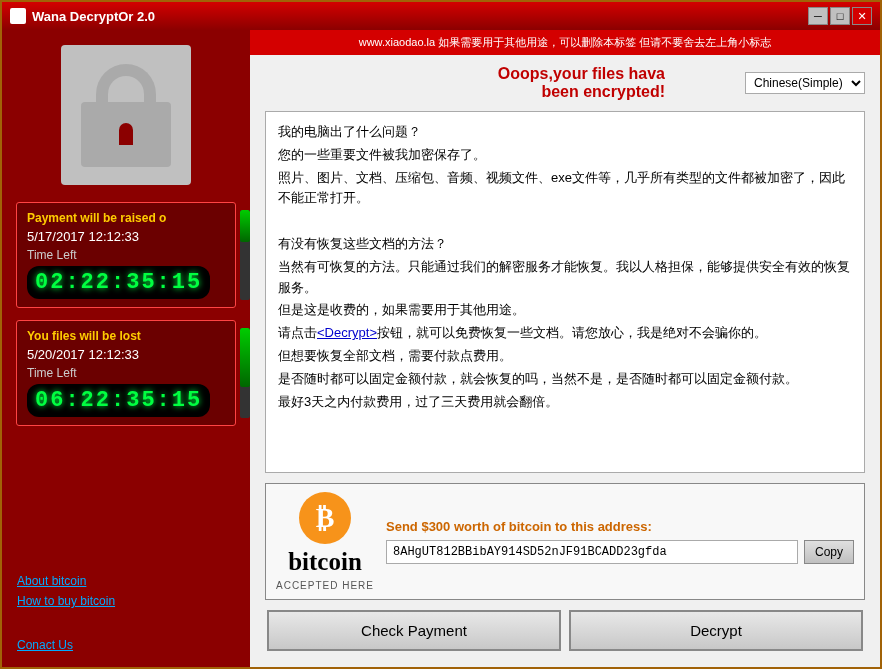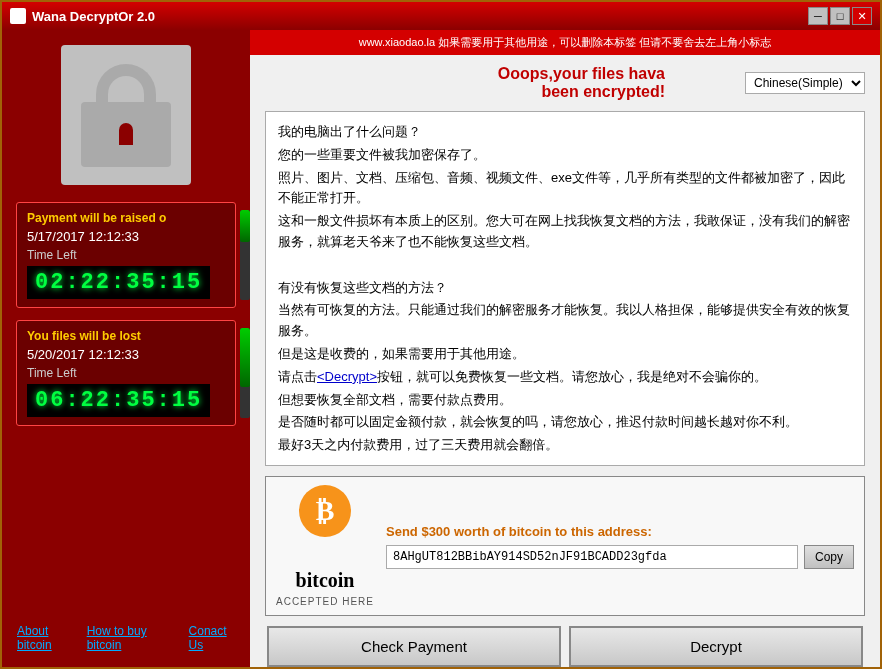--- a/index.html
+++ b/index.html
@@ -149,21 +149,21 @@
       color: #cccccc;
       margin-bottom: 4px;
     }
     .timer-display {
       background: #000;
       color: #00ff41;
       font-family: 'Courier New', monospace;
       font-size: 22px;
       font-weight: bold;
       padding: 4px 8px;
-      border-radius: 0;
+      border-radius: 12px;
       letter-spacing: 2px;
       display: inline-block;
       text-shadow: 0 0 6px #00ff41;
       position: relative;
     }
 
     .timer-box-wrapper {
       position: relative;
       width: 220px;
     }
@@ -180,21 +180,21 @@
     .side-bar-fill {
       width: 100%;
       background: linear-gradient(to bottom, #00cc00, #006600);
       border-radius: 2px;
     }
 
     
     .left-links {
       margin-top: auto;
       display: flex;
-      flex-direction: row;
+      flex-direction: column;
       gap: 6px;
       align-self: flex-start;
       padding-left: 5px;
     }
     .left-links a {
       color: #00aaff;
       font-size: 12px;
       text-decoration: underline;
       cursor: pointer;
     }
@@ -288,25 +288,24 @@
       border-radius: 50%;
       display: flex;
       align-items: center;
       justify-content: center;
       color: white;
       font-size: 28px;
       font-weight: bold;
       font-family: Georgia, serif;
     }
     .bitcoin-text-logo {
-      font-size: 20px;
+      font-size: 25px;
       font-weight: bold;
       color: #000;
       font-family: Georgia, serif;
-      margin-top: 28px;
     }
     .bitcoin-accepted {
       font-size: 10px;
       color: #555;
       letter-spacing: 1px;
     }
     .bitcoin-right {
       flex: 1;
       display: flex;
       flex-direction: column;
@@ -337,21 +336,21 @@
       border: 1px solid #888;
       font-size: 12px;
       cursor: pointer;
       white-space: nowrap;
     }
 
     
     .bottom-buttons {
       display: flex;
       gap: 4px;
-      margin: 5px 15px 0 15px;
+      margin: 5px 15px 16px 15px;
     }
     .bottom-btn {
       flex: 1;
       padding: 10px;
       font-size: 15px;
       cursor: pointer;
       border: 2px solid #888;
       background: linear-gradient(to bottom, #e8e8e8, #c8c8c8);
       font-family: Arial, sans-serif;
       font-weight: normal;
@@ -439,28 +438,27 @@
           <select class="lang-select">
           <option value="Chinese(Simple)">Chinese(Simple)</option><option value="English">English</option><option value="Deutsch">Deutsch</option><option value="Français">Français</option><option value="Español">Español</option></select>
         </div>
       </div>
 
       <div class="text-area">
         <div id="body-text-container">
             <p>我的电脑出了什么问题？</p>
             <p>您的一些重要文件被我加密保存了。</p>
             <p>照片、图片、文档、压缩包、音频、视频文件、exe文件等，几乎所有类型的文件都被加密了，因此不能正常打开。</p>
-            <p>这和一般文件损坏有本质上的区别。您大可在网上找我恢复文档的方法，我敢保证，没有我们的解密服务，就算老天爷来了也不能恢复这些文档。</p>
             <p>&nbsp;</p>
             <p>有没有恢复这些文档的方法？</p>
             <p>当然有可恢复的方法。只能通过我们的解密服务才能恢复。我以人格担保，能够提供安全有效的恢复服务。</p>
             <p>但是这是收费的，如果需要用于其他用途。</p>
             <p>请点击<a href="#" style="color:#0000cc;text-decoration:underline;">&lt;Decrypt&gt;</a>按钮，就可以免费恢复一些文档。请您放心，我是绝对不会骗你的。</p>
             <p>但想要恢复全部文档，需要付款点费用。</p>
-            <p>是否随时都可以固定金额付款，就会恢复的吗，请您放心，推迟付款时间越长越对你不利。</p>
+            <p>是否随时都可以固定金额付款，就会恢复的吗，当然不是，是否随时都可以固定金额付款。</p>
             <p>最好3天之内付款费用，过了三天费用就会翻倍。</p>
           </div>
       </div>
 
       <div class="bitcoin-section">
         <div class="bitcoin-logo">
           <div class="bitcoin-circle">
             <span>₿</span>
           </div>
           <div class="bitcoin-text-logo">bitcoin</div>

